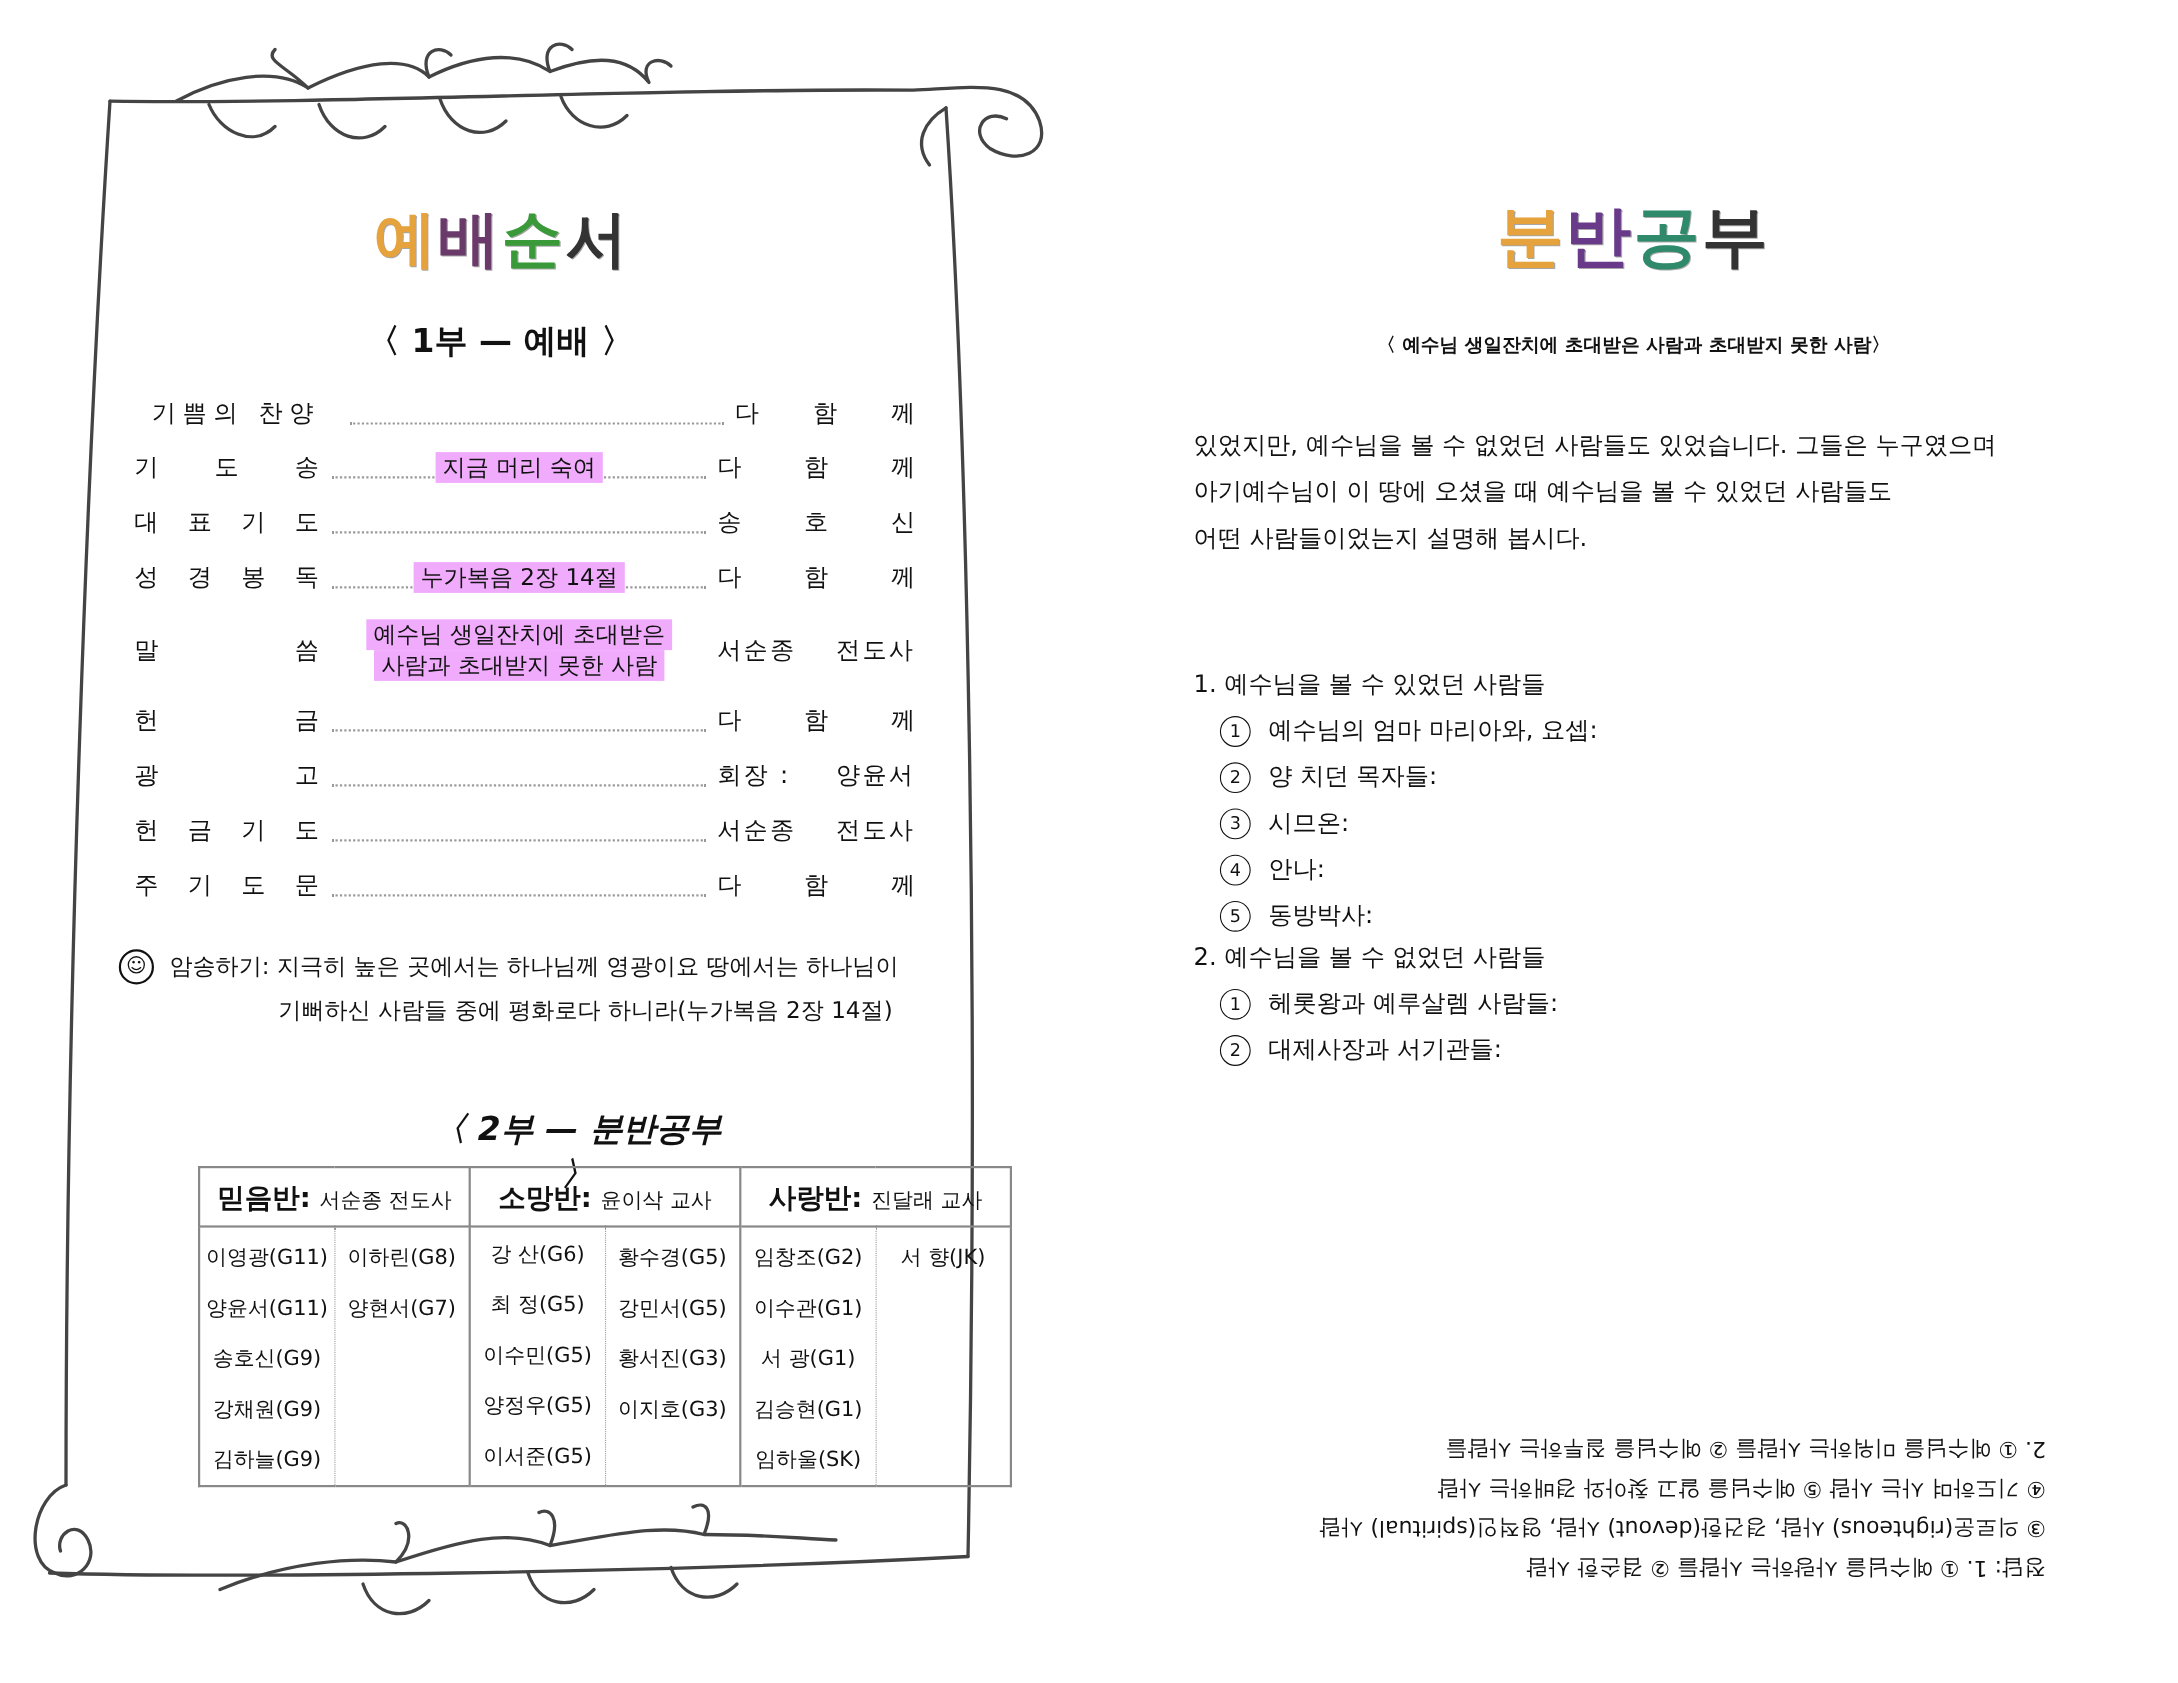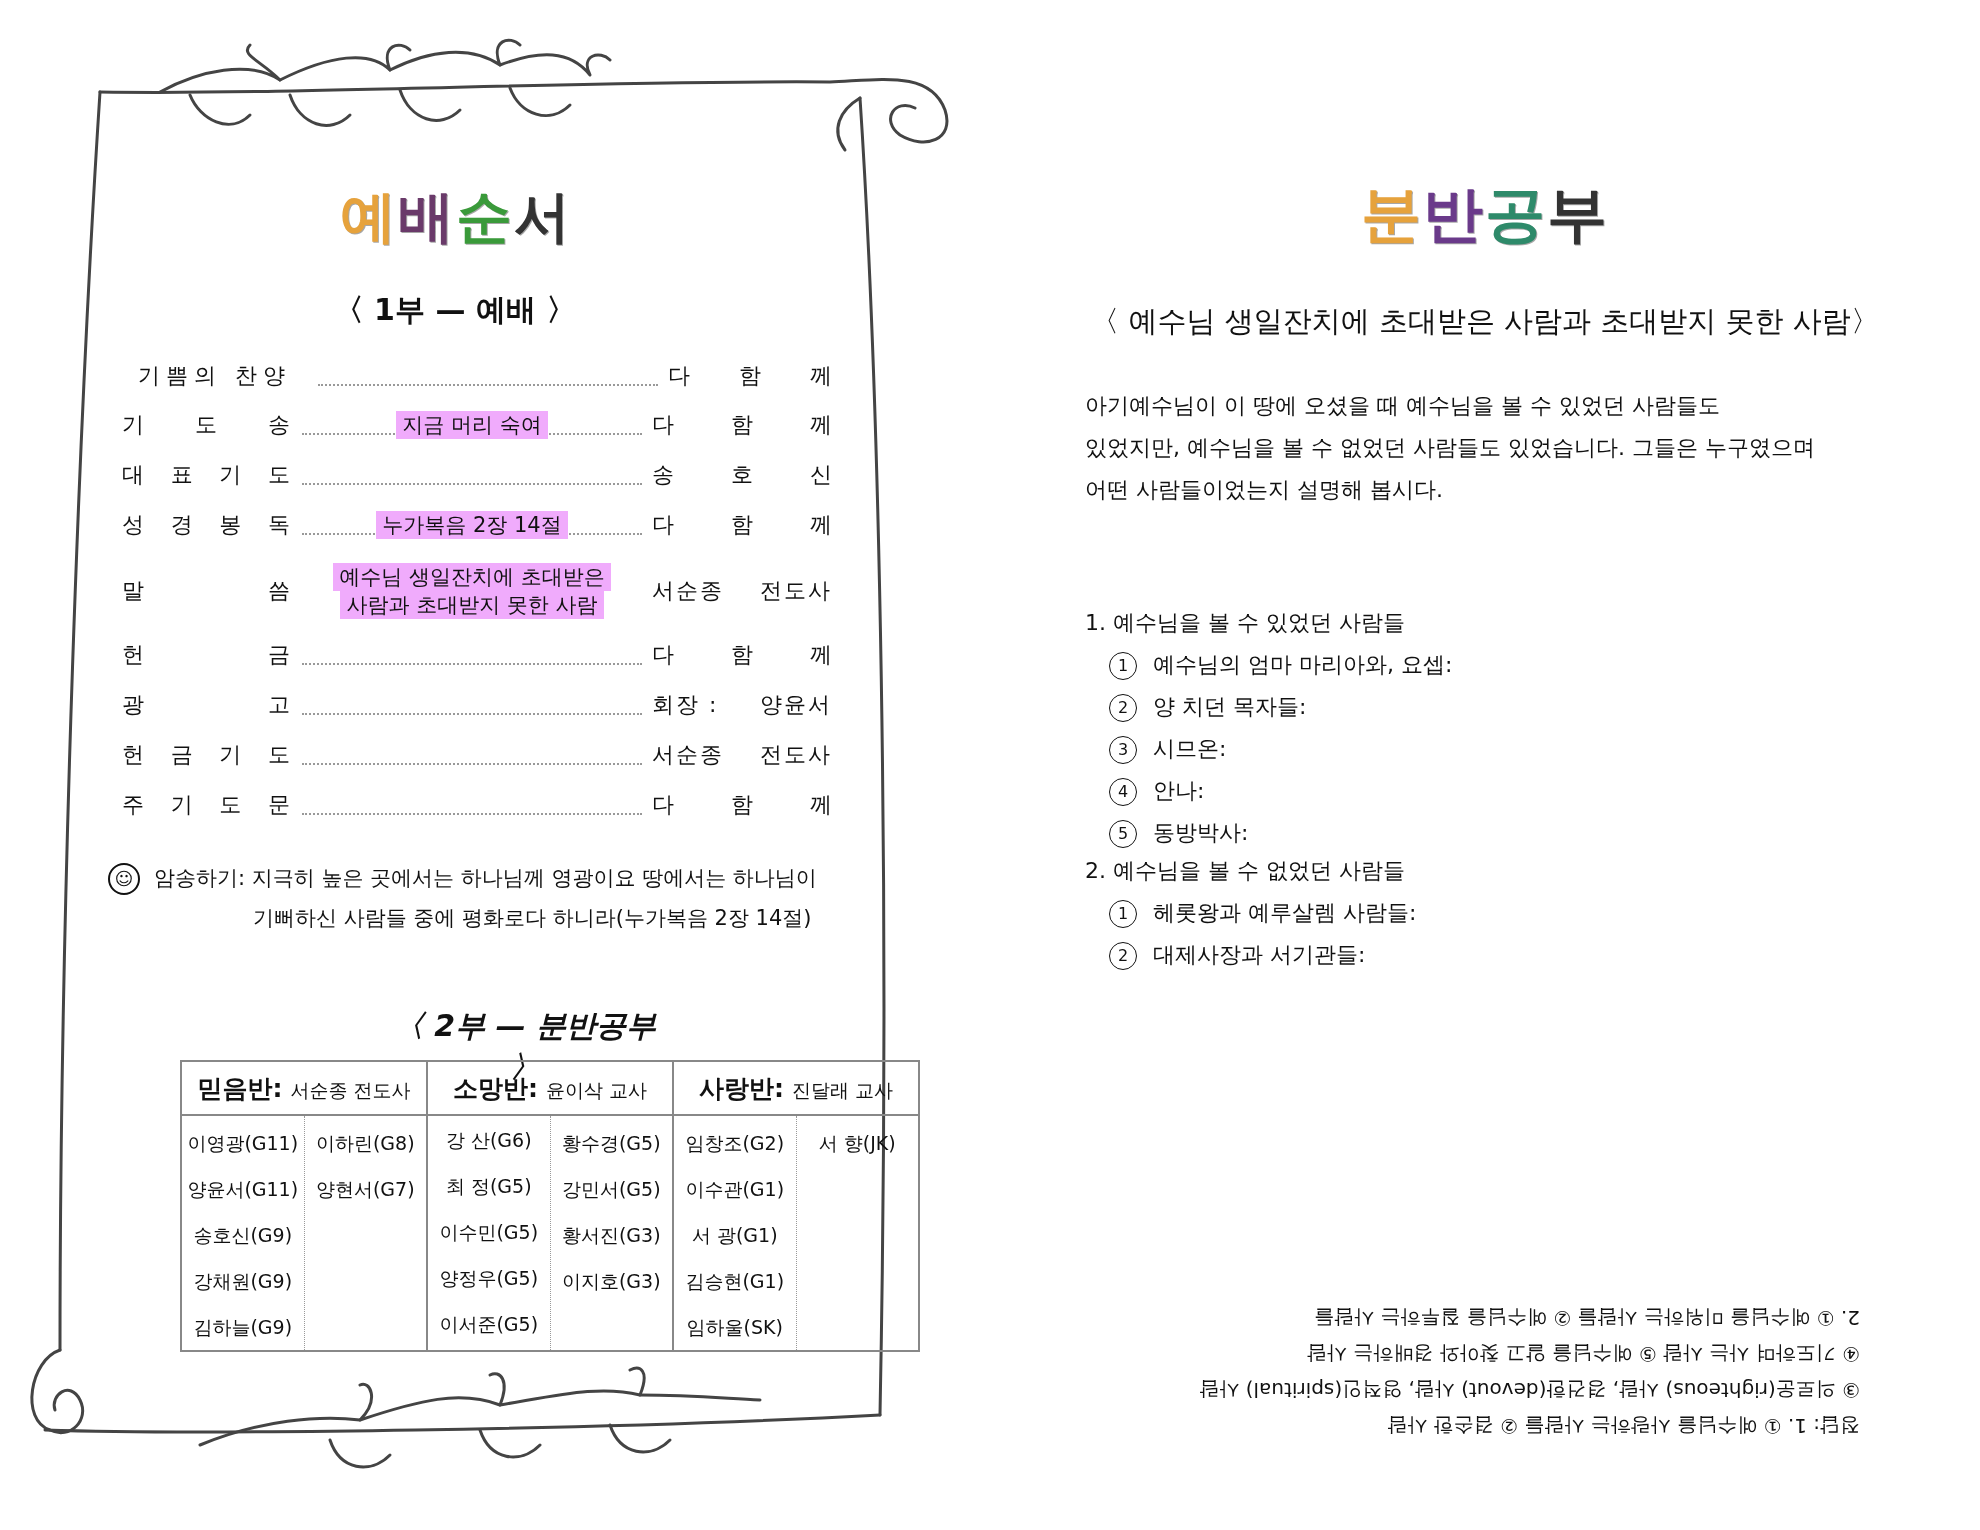--- a/index.html
+++ b/index.html
@@ -38,21 +38,21 @@
   table.classes th .cname { font-size:25px; font-weight:bold; }
   table.classes th .teacher { font-size:19px; margin-left:8px; }
   table.classes td { border-left:1px dotted #999; vertical-align:top; padding:0; width:118px; }
   table.classes td.grp-start { border-left:2px solid #888; }
   table.classes td.last { border-right:2px solid #888; }
   table.classes tr.body-row td { border-bottom:2px solid #888; }
   .names div { height:46px; line-height:46px; text-align:center; white-space:nowrap; }
 
   
   .r-title { left:0; width:990px; top:175px; text-align:center; font-size:60px; }
-  .subtitle { position:absolute; left:40px; width:910px; top:302px; text-align:center; font-size:29px; font-weight:normal; }
+  .subtitle { position:absolute; left:40px; width:910px; top:302px; text-align:center; font-size:17px; font-weight:bold; }
   .intro { position:absolute; left:95px; top:385px; width:800px; font-size:22px; line-height:42px; }
   .q { position:absolute; left:95px; font-size:22px; line-height:42px; }
   .q .head { }
   .q .item { padding-left:24px; }
   .q .item .num { display:inline-block; width:26px; height:26px; border:1.5px solid #111; border-radius:50%; text-align:center; line-height:26px; font-size:16px; margin-right:16px; vertical-align:middle; }
 
   .answers { position:absolute; left:100px; top:1300px; width:770px; transform:rotate(180deg); font-size:20px; line-height:36px; text-align:left; }
 </style>
 </head>
 <body>
@@ -297,22 +297,22 @@
 </div>
 
 <div class="page right">
   <div class="bubble-title r-title">
     <span style="color:#e6a23c">분</span><span style="color:#6a3a8a">반</span><span style="color:#2e8a6a">공</span><span style="color:#333">부</span>
   </div>
 
   <div class="subtitle">〈 예수님 생일잔치에 초대받은 사람과 초대받지 못한 사람〉</div>
 
   <div class="intro">
+    <div>있었지만, 예수님을 볼 수 없었던 사람들도 있었습니다. 그들은 누구였으며</div>
     <div>아기예수님이 이 땅에 오셨을 때 예수님을 볼 수 있었던 사람들도</div>
-    <div>있었지만, 예수님을 볼 수 없었던 사람들도 있었습니다. 그들은 누구였으며</div>
     <div>어떤 사람들이었는지 설명해 봅시다.</div>
   </div>
 
   <div class="q" style="top:558px;margin-top:44px;">
     <div class="head">1. 예수님을 볼 수 있었던 사람들</div>
     <div class="item"><span class="num">1</span><span>예수님의 엄마 마리아와, 요셉:</span></div>
     <div class="item"><span class="num">2</span><span>양 치던 목자들:</span></div>
     <div class="item"><span class="num">3</span><span>시므온:</span></div>
     <div class="item"><span class="num">4</span><span>안나:</span></div>
     <div class="item"><span class="num">5</span><span>동방박사:</span></div>

